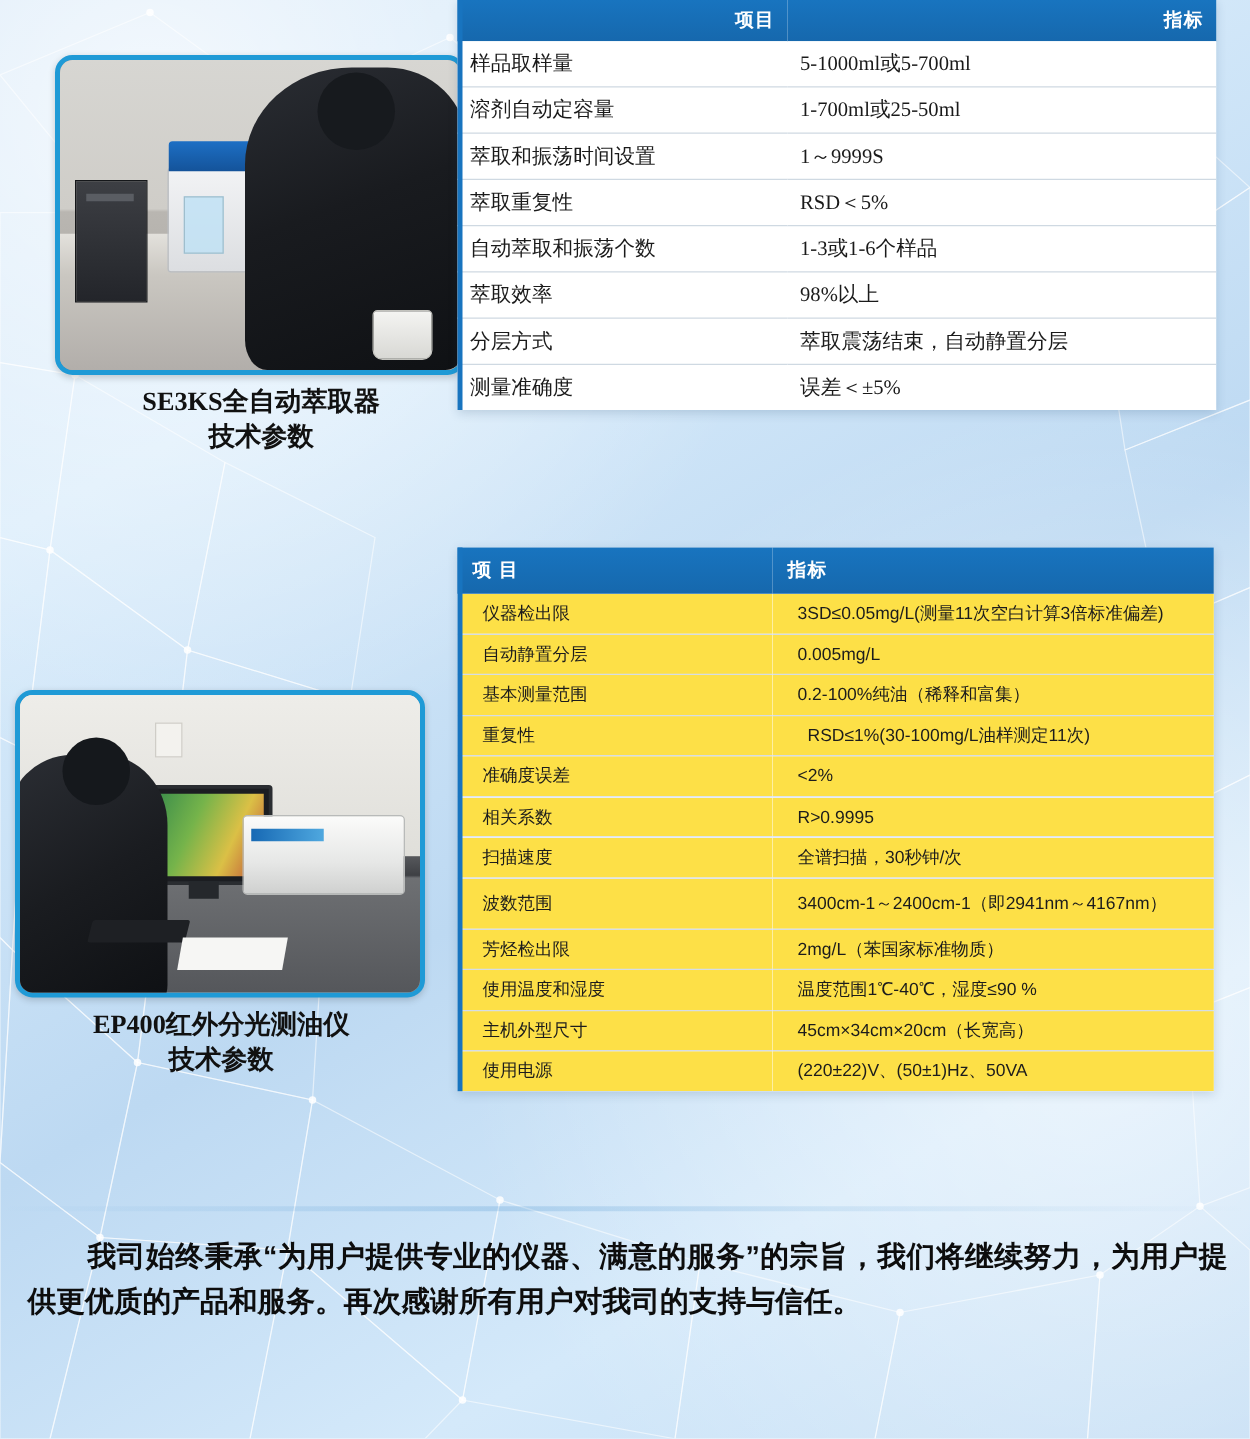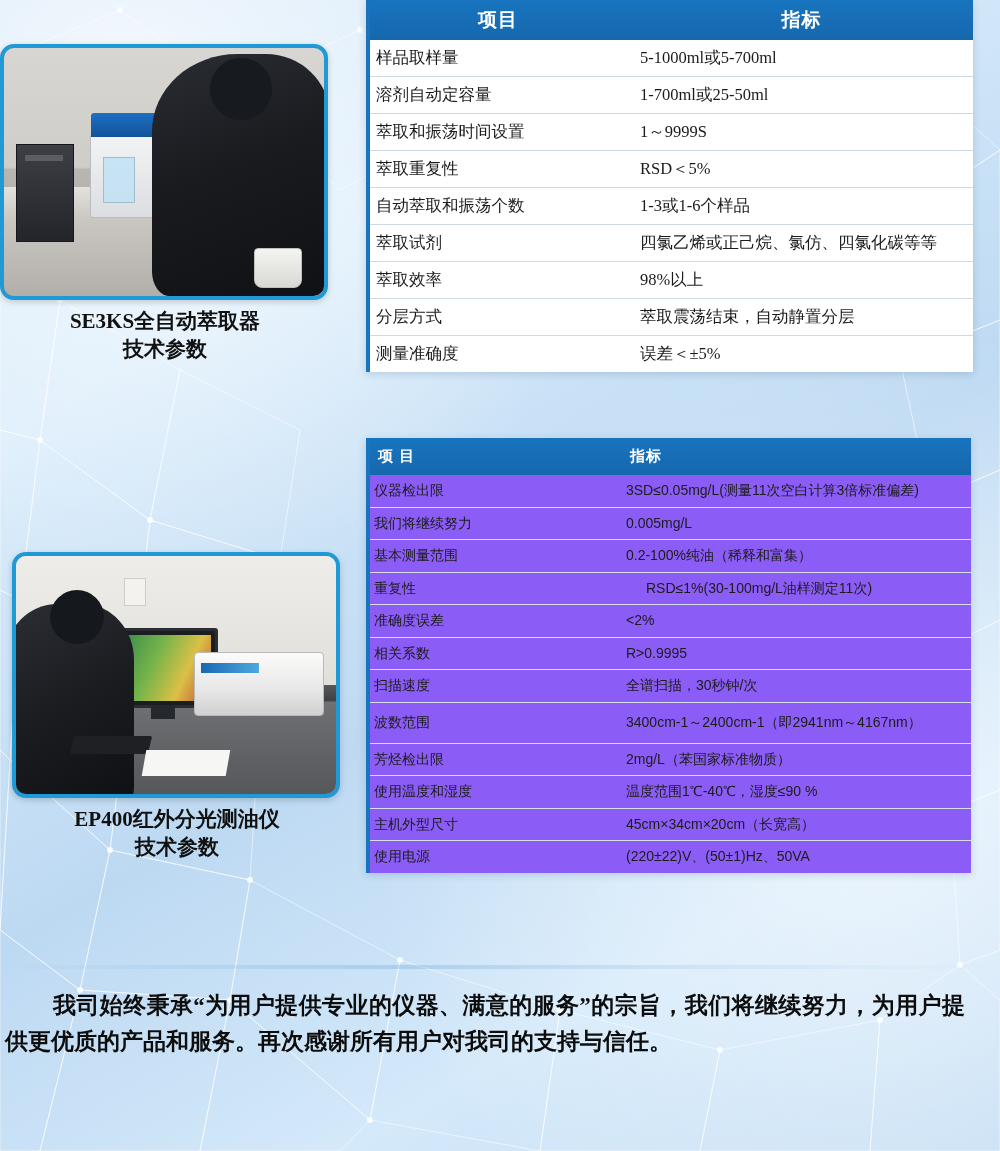--- a/index.html
+++ b/index.html
@@ -29,21 +29,21 @@
     z-index: 0;
     pointer-events: none;
   }
   
   .photo-block {
     position: absolute;
     z-index: 3;
     width: 330px;
     text-align: center;
   }
-  #photo-top { left: 0; top: 44px; }
+  #photo-top { left: 12px; top: 44px; padding-left: 32px; }
   #photo-bottom { left: 12px; top: 552px; }
   .photo-frame {
     width: 320px;
     height: 248px;
     border: 4px solid #1f9ad6;
     border-radius: 14px;
     overflow: hidden;
     background: #7e8790;
     position: relative;
     box-shadow: 0 2px 6px rgba(0,0,0,0.18);
@@ -181,23 +181,23 @@
   }
   .t1 {
     font-family: "Liberation Serif", serif;
     font-size: 16.5px;
     color: #1a1a1a;
   }
   .t1 thead th {
     background: linear-gradient(180deg, #1874bf 0%, #1668ad 100%);
     color: #fff;
     font-weight: bold;
-    text-align: center;
+    text-align: right;
     padding: 7px 10px;
-    font-size: 19px;
+    font-size: 15px;
     letter-spacing: 1px;
   }
   .t1 tbody td {
     padding: 7px 10px;
     border-bottom: 1px solid #cfd9e2;
     background: #fff;
     white-space: nowrap;
     overflow: hidden;
     text-overflow: ellipsis;
   }
@@ -211,44 +211,44 @@
   .t2 thead th {
     background: linear-gradient(180deg, #1874bf 0%, #1668ad 100%);
     color: #fff;
     font-weight: bold;
     text-align: left;
     padding: 9px 12px;
     font-size: 15px;
     letter-spacing: 1px;
   }
   .t2 tbody td {
-    padding: 7px 8px;
+    padding: 7px 20px;
     border-bottom: 1px solid #d5dde5;
-    background: #8b5cf6;
+    background: #fde047;
     white-space: nowrap;
     overflow: hidden;
     text-overflow: ellipsis;
     line-height: 1.25;
   }
   .t2 tbody tr:last-child td { border-bottom: none; }
   .t2 .col-a { width: 228px; }
   .t2 .wrap { white-space: normal; }
   
   .card-strip {
     position: absolute; left: 0; top: 0; width: 4px; height: 100%;
     background: #1874bf;
   }
   
   #footer-note {
     position: absolute;
     z-index: 4;
-    left: 5px;
+    left: 22px;
     top: 988px;
     width: 960px;
-    font-family: Liberation Serif, serif;
+    font-family: Liberation Sans, sans-serif;
     font-weight: bold;
     font-size: 23px;
     line-height: 1.55;
     color: #0d0d0d;
     text-indent: 48px;
     text-align: justify;
   }
   .footer-bar {
     position: absolute;
     left: 0; top: 965px; width: 1000px; height: 4px;
@@ -394,24 +394,20 @@
         </tr>
         <tr>
           <td class="col-a">萃取重复性</td>
           <td>RSD＜5%</td>
         </tr>
         <tr>
           <td class="col-a">自动萃取和振荡个数</td>
           <td>1-3或1-6个样品</td>
         </tr>
         <tr>
-          <td class="col-a">萃取试剂</td>
-          <td>四氯乙烯或正己烷、氯仿、四氯化碳等等</td>
-        </tr>
-        <tr>
           <td class="col-a">萃取效率</td>
           <td>98%以上</td>
         </tr>
         <tr>
           <td class="col-a">分层方式</td>
           <td>萃取震荡结束，自动静置分层</td>
         </tr>
         <tr>
           <td class="col-a">测量准确度</td>
           <td>误差＜±5%</td>
@@ -428,21 +424,21 @@
           <th class="col-a">项 目</th>
           <th>指标</th>
         </tr>
       </thead>
       <tbody>
         <tr>
           <td class="col-a">仪器检出限</td>
           <td>3SD≤0.05mg/L(测量11次空白计算3倍标准偏差)</td>
         </tr>
         <tr>
-          <td class="col-a">我们将继续努力</td>
+          <td class="col-a">自动静置分层</td>
           <td>0.005mg/L</td>
         </tr>
         <tr>
           <td class="col-a">基本测量范围</td>
           <td>0.2-100%纯油（稀释和富集）</td>
         </tr>
         <tr>
           <td class="col-a">重复性</td>
           <td style="padding-left:28px">RSD≤1%(30-100mg/L油样测定11次)</td>
         </tr>

